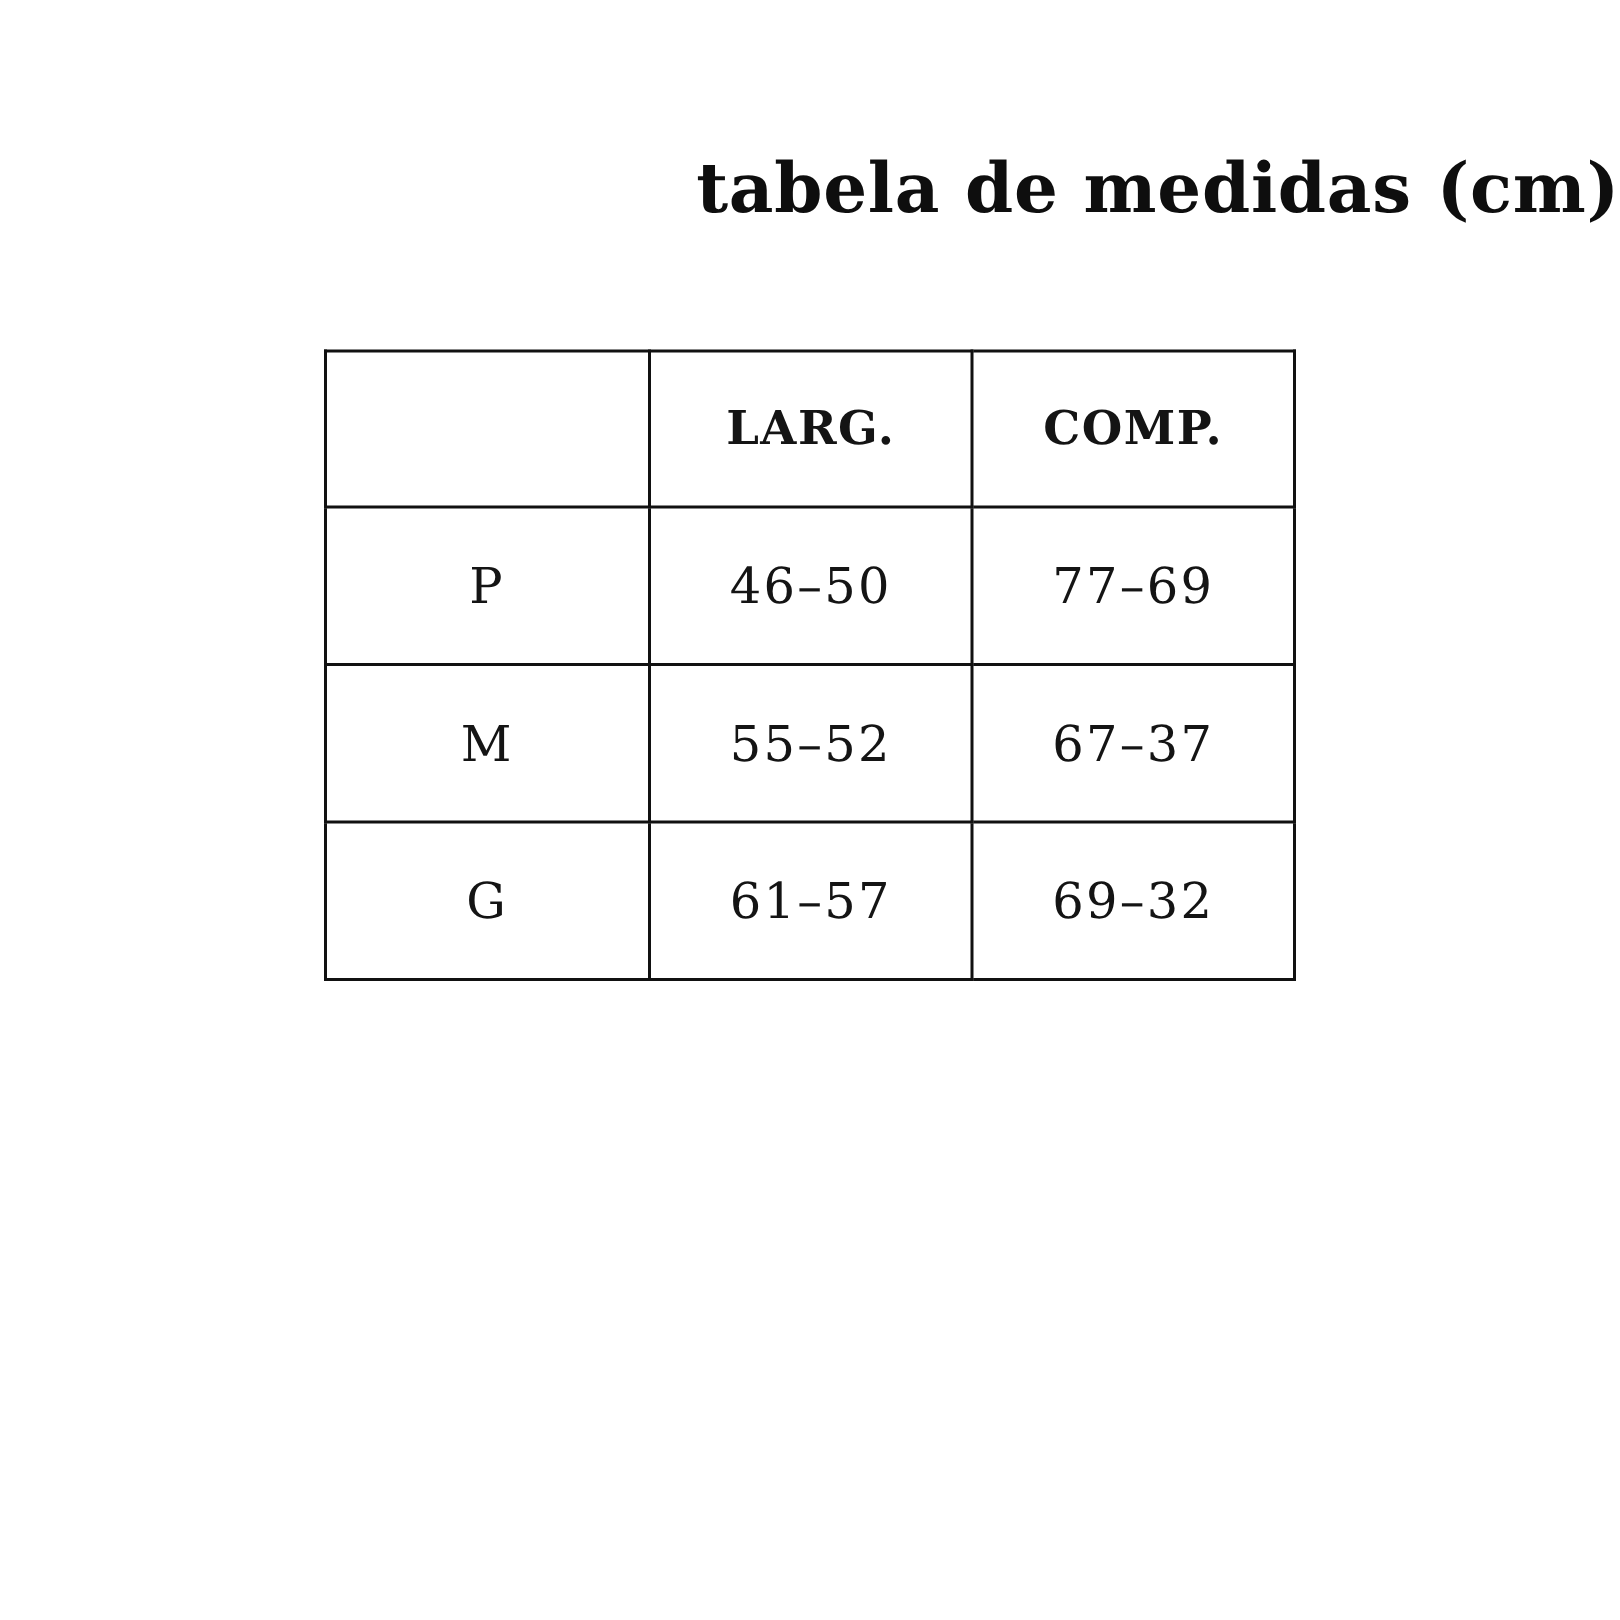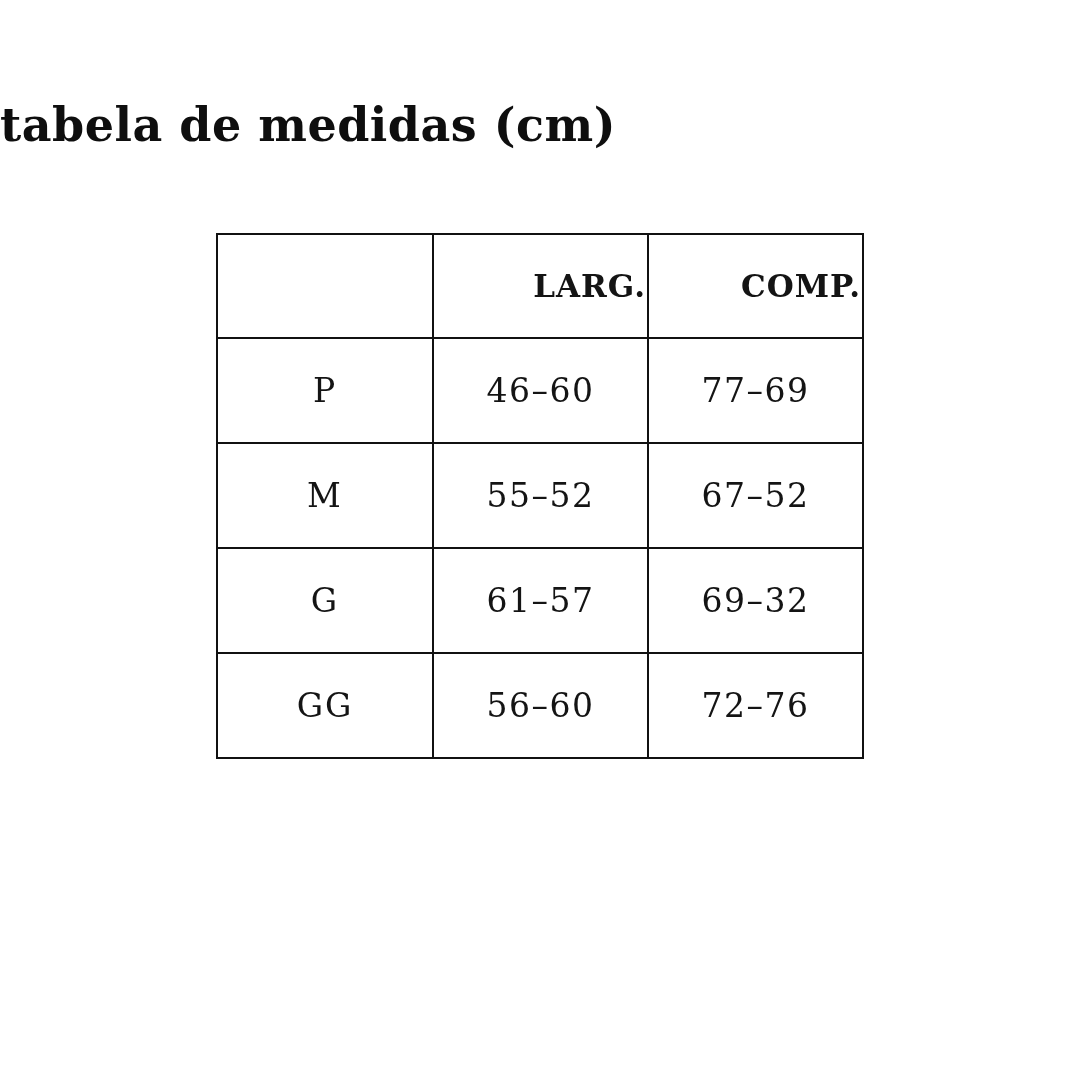--- a/index.html
+++ b/index.html
@@ -18,21 +18,21 @@
     position: relative;
     width: 1080px;
     height: 1080px;
     box-sizing: border-box;
   }
   .title {
     position: absolute;
     left: 0;
     top: 98px;
     width: 1080px;
-    text-align: left;
+    text-align: right;
     font-family: "DejaVu Serif", serif;
     font-weight: bold;
     font-size: 46px;
     letter-spacing: 0.5px;
     color: #0e0e0e;
   }
   .size-table {
     position: absolute;
     left: 216px;
     top: 233px;
@@ -50,21 +50,20 @@
     color: #141414;
   }
   .size-table col.col-size { width: 216px; }
   .size-table col.col-data { width: 215px; }
 
   .head-row th {
     height: 100px;
     font-weight: bold;
     font-size: 31px;
     letter-spacing: 1px;
-    text-align: right;
   }
   .head-row th.blank-head {
     font-size: 0;
   }
   .body-row td {
     height: 101px;
     font-size: 33px;
     letter-spacing: 1.5px;
   }
   .body-row td.size-cell {
@@ -87,34 +86,29 @@
     <thead>
       <tr class="head-row">
         <th class="blank-head"></th>
         <th>LARG.</th>
         <th>COMP.</th>
       </tr>
     </thead>
     <tbody>
       <tr class="body-row">
         <td class="size-cell">P</td>
-        <td>46–60</td>
+        <td>46–50</td>
         <td>77–69</td>
       </tr>
       <tr class="body-row">
         <td class="size-cell">M</td>
         <td>55–52</td>
-        <td>67–52</td>
+        <td>67–37</td>
       </tr>
       <tr class="body-row">
         <td class="size-cell">G</td>
         <td>61–57</td>
         <td>69–32</td>
-      </tr>
-      <tr class="body-row">
-        <td class="size-cell">GG</td>
-        <td>56–60</td>
-        <td>72–76</td>
       </tr>
     </tbody>
   </table>
 
 </div>
 
 </body></html>

